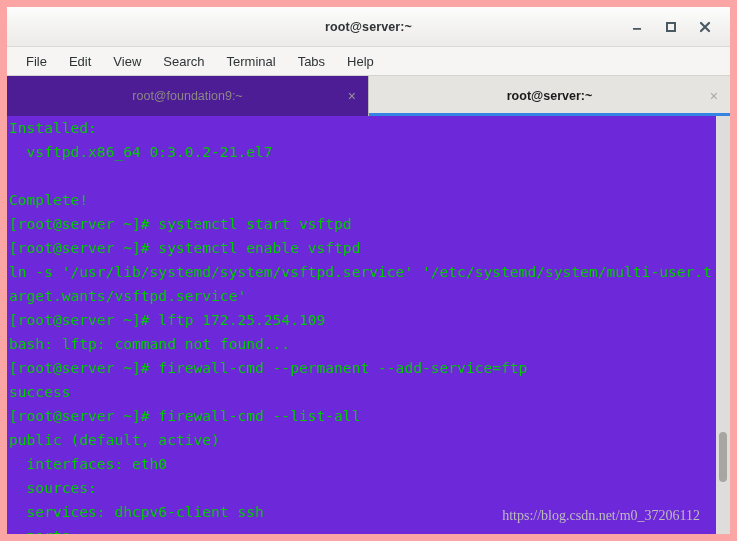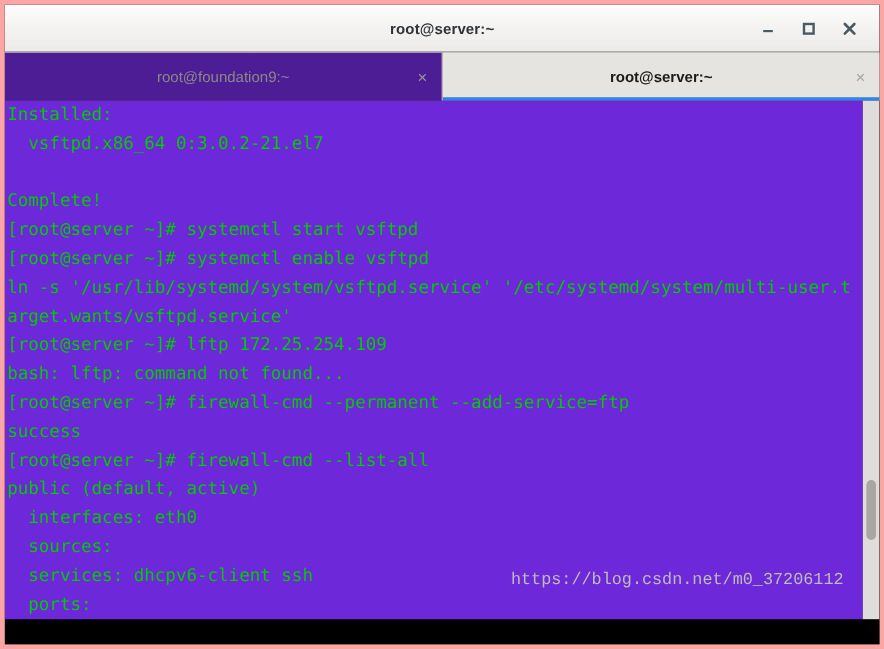--- a/index.html
+++ b/index.html
@@ -13,21 +13,21 @@
     overflow: hidden;
     font-family: "Liberation Sans", sans-serif;
   }
 
   .window {
     position: relative;
     width: 737px;
     height: 541px;
     box-sizing: border-box;
     background: #000000;
-    border: 4px solid #fca5a5;
+    border: 7px solid #fca5a5;
     overflow: hidden;
   }
 
   
   .titlebar {
     position: relative;
     height: 39px;
     background: linear-gradient(to bottom, #fdfdfd 0%, #f3f2f1 55%, #edebe9 100%);
     border-bottom: 1px solid #dcd9d6;
     display: flex;
@@ -179,21 +179,21 @@
     height: 50px;
     background: #a8a6a3;
     border-radius: 4px;
   }
 
   
   .watermark {
     position: absolute;
     right: 16px;
     bottom: 24px;
-    font-family: Liberation Mono, monospace;
+    font-family: Liberation Serif, serif;
     font-size: 14px;
     color: #bdbdbd;
     white-space: nowrap;
     user-select: none;
     pointer-events: none;
   }
 </style>
 </head>
 <body>
 
@@ -213,20 +213,29 @@
           </svg>
       </div>
       <div class="win-btn">
         <svg width="12" height="12" viewBox="0 0 12 12">
             <path d="M2 2 L10 10 M10 2 L2 10" stroke="currentColor" stroke-width="2.2" fill="none" stroke-linecap="round"></path>
           </svg>
       </div>
     </div>
   </div>
 
+  <div class="menubar">
+    <div class="menu-item">File</div>
+    <div class="menu-item">Edit</div>
+    <div class="menu-item">View</div>
+    <div class="menu-item">Search</div>
+    <div class="menu-item">Terminal</div>
+    <div class="menu-item">Tabs</div>
+    <div class="menu-item">Help</div>
+  </div>
 
   <div class="tabbar">
     <div class="tab tab-inactive">
       <span class="tab-label">root@foundation9:~</span>
       <span class="tab-close">×</span>
     </div>
     <div class="tab tab-active">
       <span class="tab-label">root@server:~</span>
       <span class="tab-close">×</span>
     </div>

